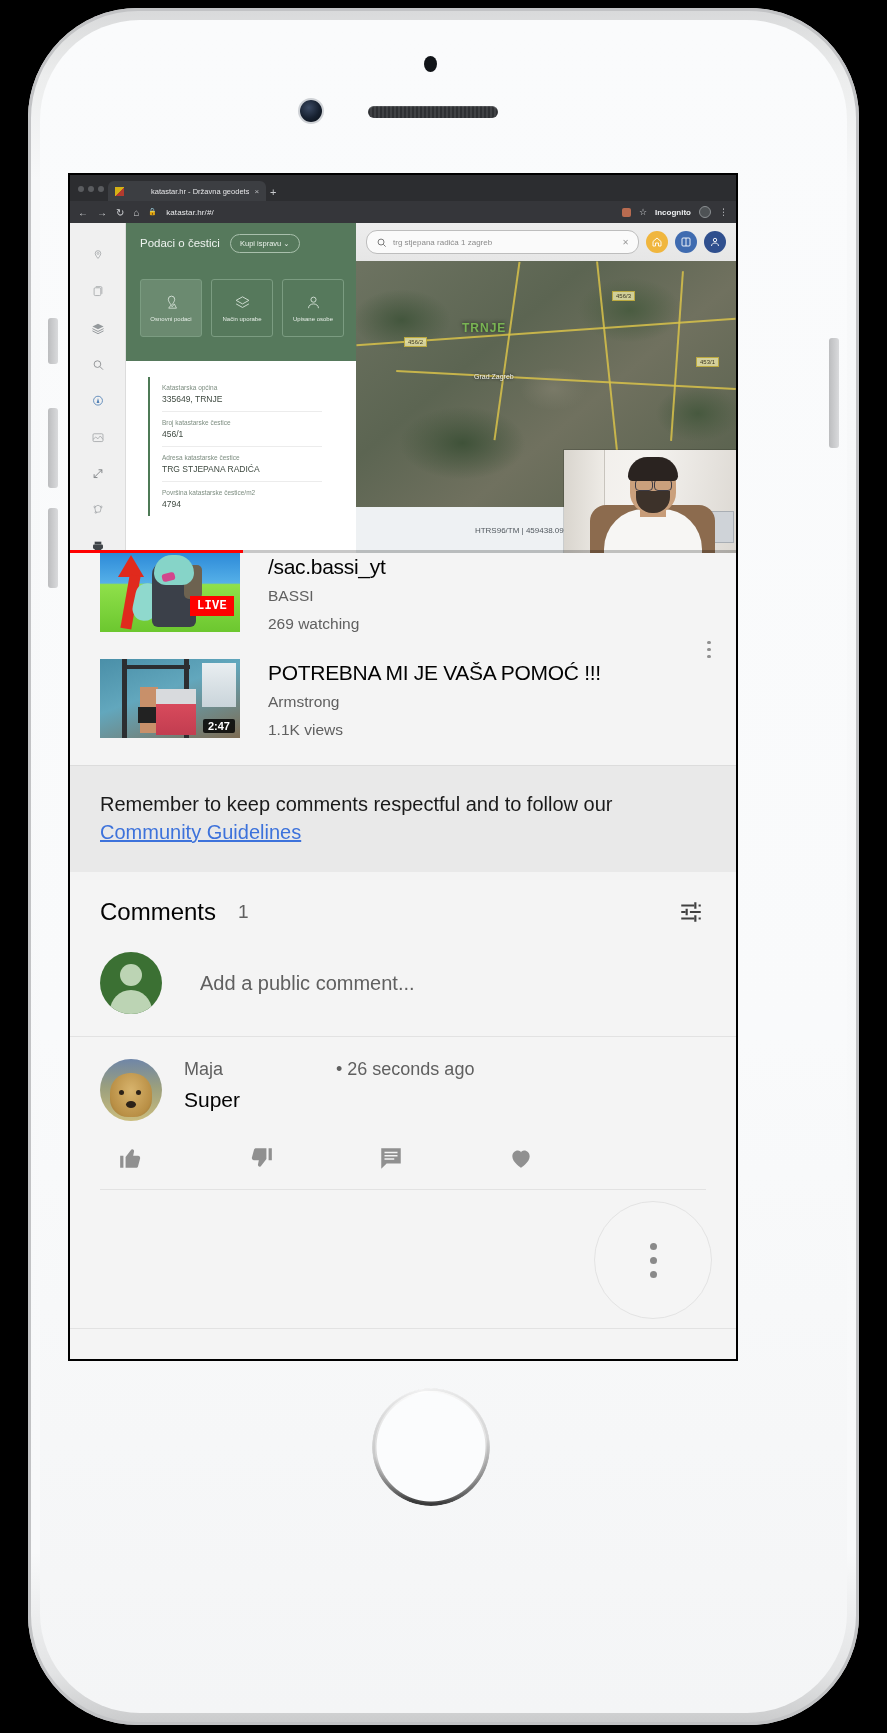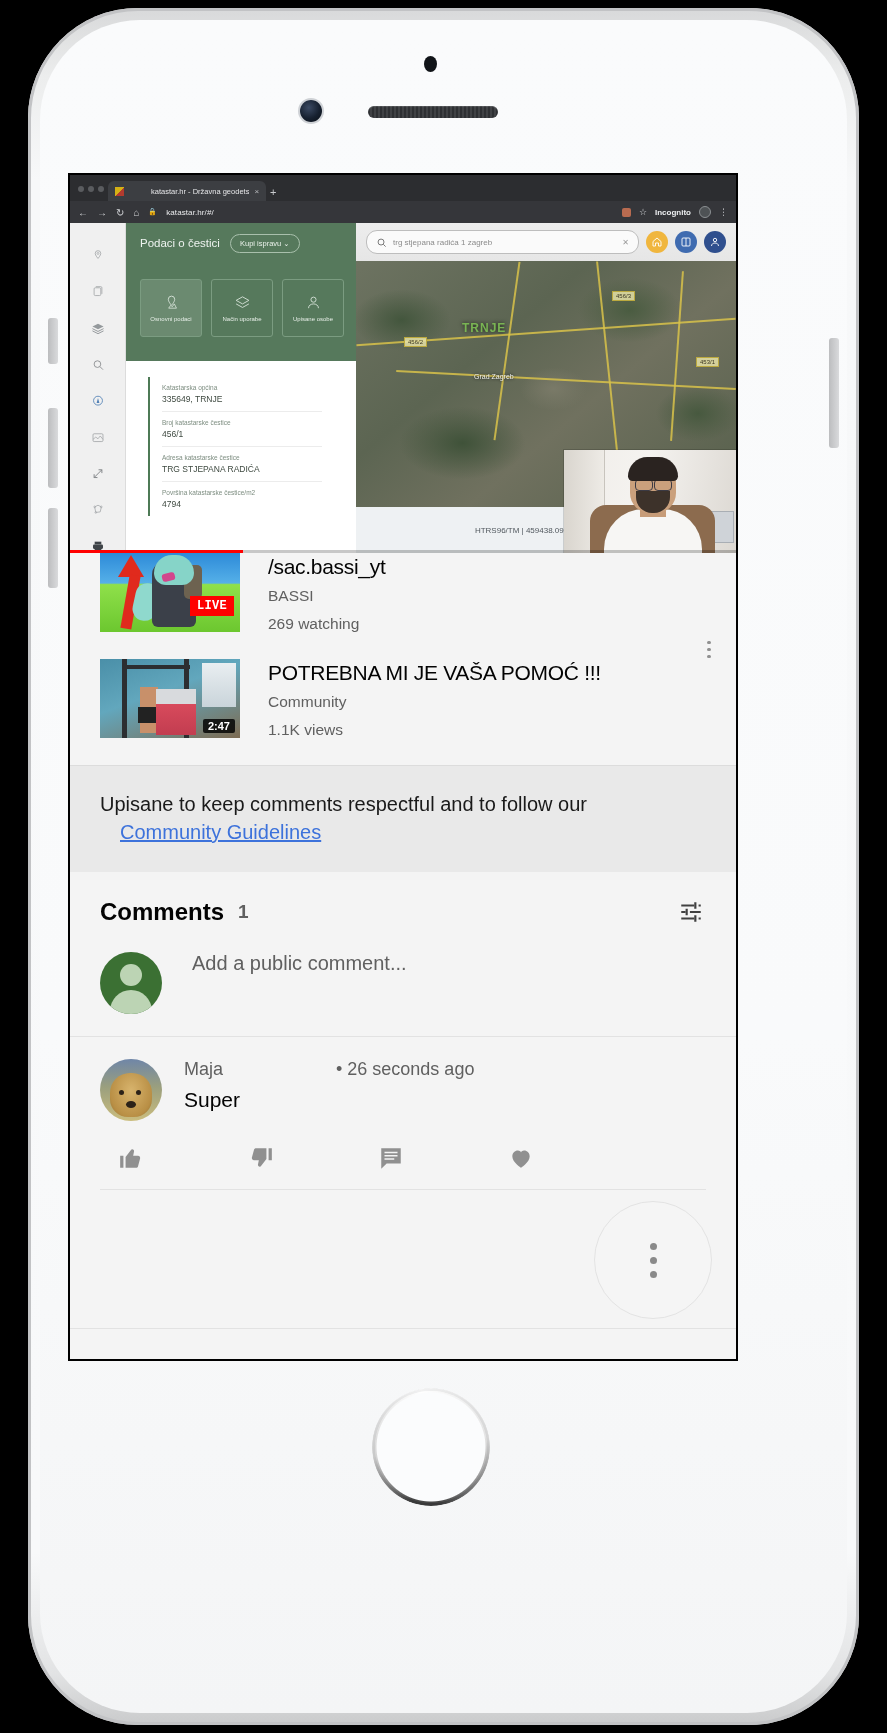--- a/index.html
+++ b/index.html
@@ -324,33 +324,33 @@
     display:flex; flex-direction:column; align-items:center; gap:3.5px;
   }
   .row-menu i { width:3.5px;height:3.5px;border-radius:50%;background:#909090; display:block;}
 
   
   #guidelines-notice {
     background:#e9e9e9; padding:24px 30px 26px 30px;
     border-top:1px solid #dcdcdc;
   }
   #guidelines-text { font-size:20px; color:#1a1a1a; line-height:1.42; }
-  #guidelines-link { color:#3d72db;margin-left:20px; }
+  #guidelines-link { color:#3d72db; }
 
   
   #comments-section { background:#f4f4f4; }
   #comments-header {
-    display:flex; align-items:center; padding:26px 30px 20px 30px; gap:14px;font-weight:bold;
+    display:flex; align-items:center; padding:26px 30px 20px 30px; gap:22px;
   }
   #comments-label { font-size:24px; color:#030303; }
   #comments-count { font-size:19px; color:#606060; }
   #comments-sort { margin-left:auto; width:30px; height:26px; }
 
   #add-comment-row {
-    display:flex; align-items:flex-start; gap:30px; padding:6px 30px 22px 30px;
+    display:flex; align-items:center; gap:38px; padding:6px 30px 22px 30px;
     border-bottom:1px solid #e2e2e2;
   }
   #add-comment-avatar {
     width:62px;height:62px;border-radius:50%; flex:none; overflow:hidden;
     background:#3b7033; position:relative;
   }
   #add-comment-avatar .head { position:absolute; left:20px; top:12px; width:22px; height:22px;
     border-radius:50%; background:#bcd4b4; }
   #add-comment-avatar .shoulders { position:absolute; left:10px; top:38px; width:42px; height:30px;
     border-radius:21px 21px 0 0; background:#bcd4b4; }
@@ -637,35 +637,35 @@
         <span class="rack-l"></span>
         <span class="rack-r"></span>
         <span class="rack-top"></span>
         <span class="person"></span>
         <span class="shorts"></span>
         <span class="banner"></span>
         <span id="gym-duration">2:47</span>
       </div>
       <div class="video-meta">
         <div class="video-title">POTREBNA MI JE VAŠA POMOĆ !!!</div>
-        <div class="video-channel">Community</div>
+        <div class="video-channel">Armstrong</div>
         <div class="video-stats">1.1K views</div>
       </div>
       <div class="row-menu">
           <i></i>
           <i></i>
           <i></i>
         </div>
     </div>
 
     <div style="height:26px;"></div>
   </div>
 
   <div id="guidelines-notice">
-    <div id="guidelines-text"><span>Upisane to keep comments respectful and to follow our </span><a id="guidelines-link" href="#">Community Guidelines</a></div>
+    <div id="guidelines-text"><span>Remember to keep comments respectful and to follow our </span><a id="guidelines-link" href="#">Community Guidelines</a></div>
   </div>
 
   <div id="comments-section">
 
     <div id="comments-header">
       <span id="comments-label">Comments</span>
       <span id="comments-count">1</span>
       <svg id="comments-sort" viewBox="0 0 24 24">
         <path d="M3 6h12M19 6h2M3 12h4M11 12h10M3 18h12M19 18h2" stroke="#404040" stroke-width="2" fill="none"></path>
         <path d="M16 3v6M8 9v6M16 15v6" stroke="#404040" stroke-width="2" fill="none"></path>

